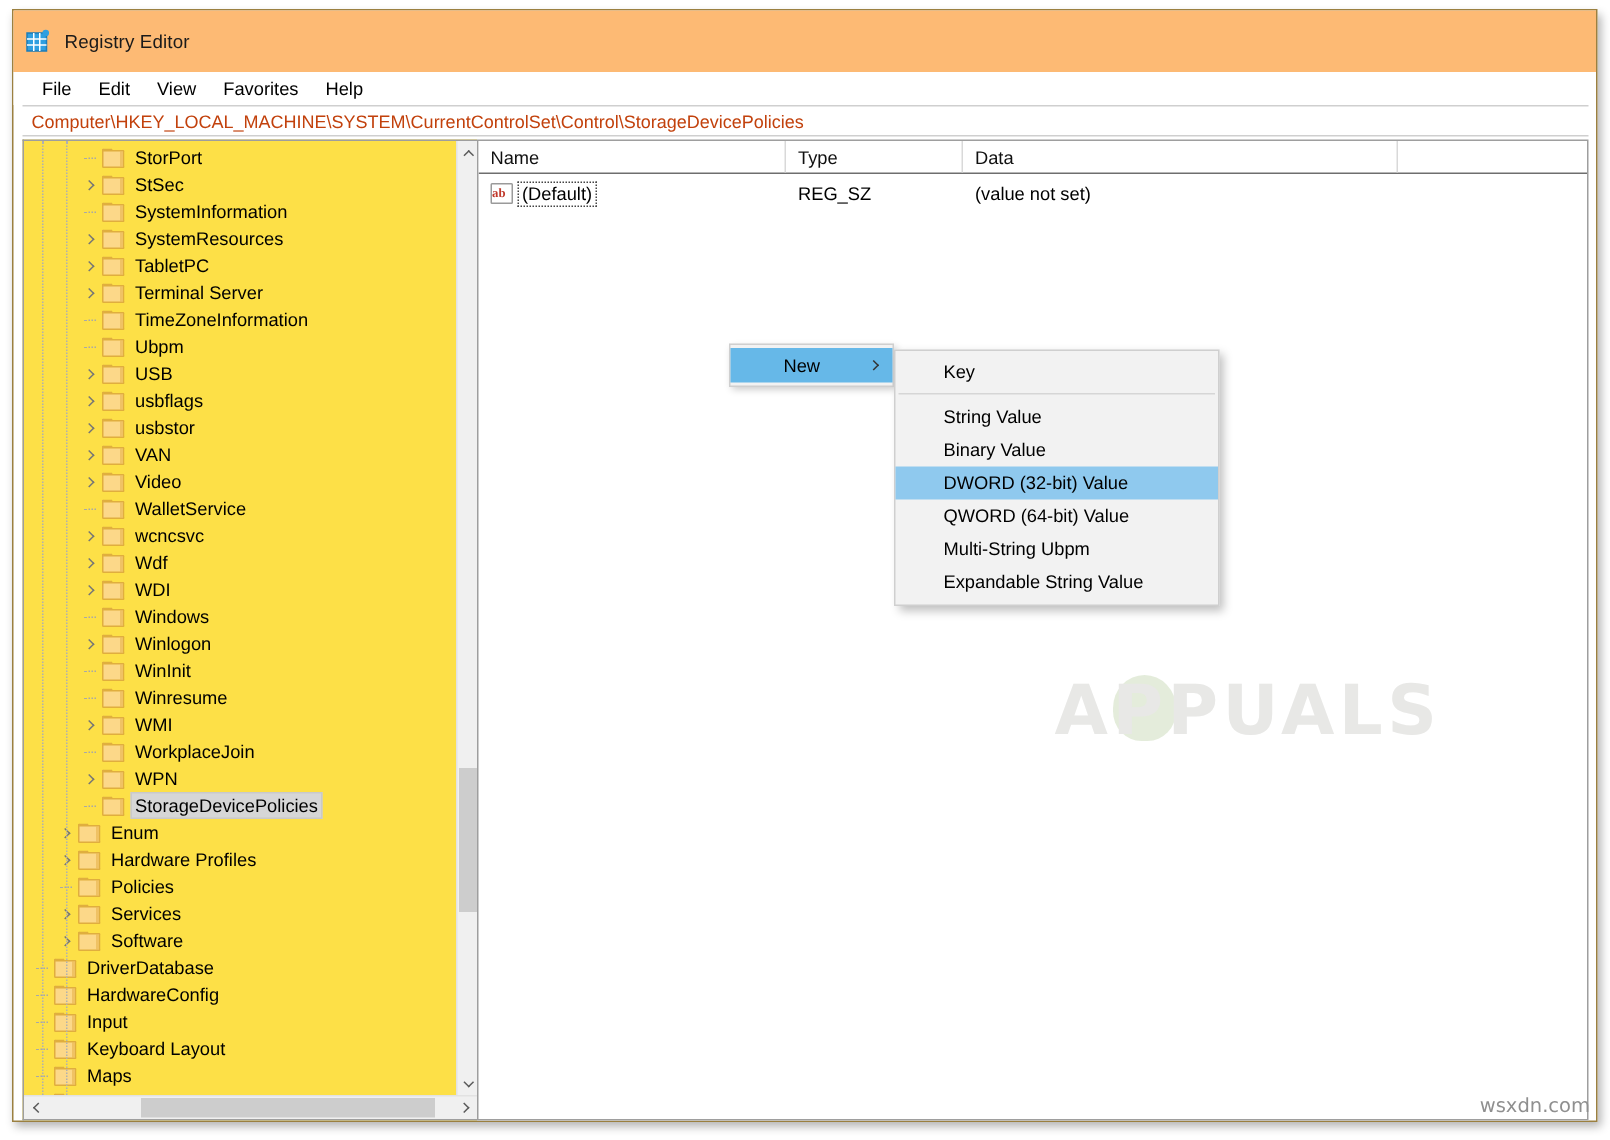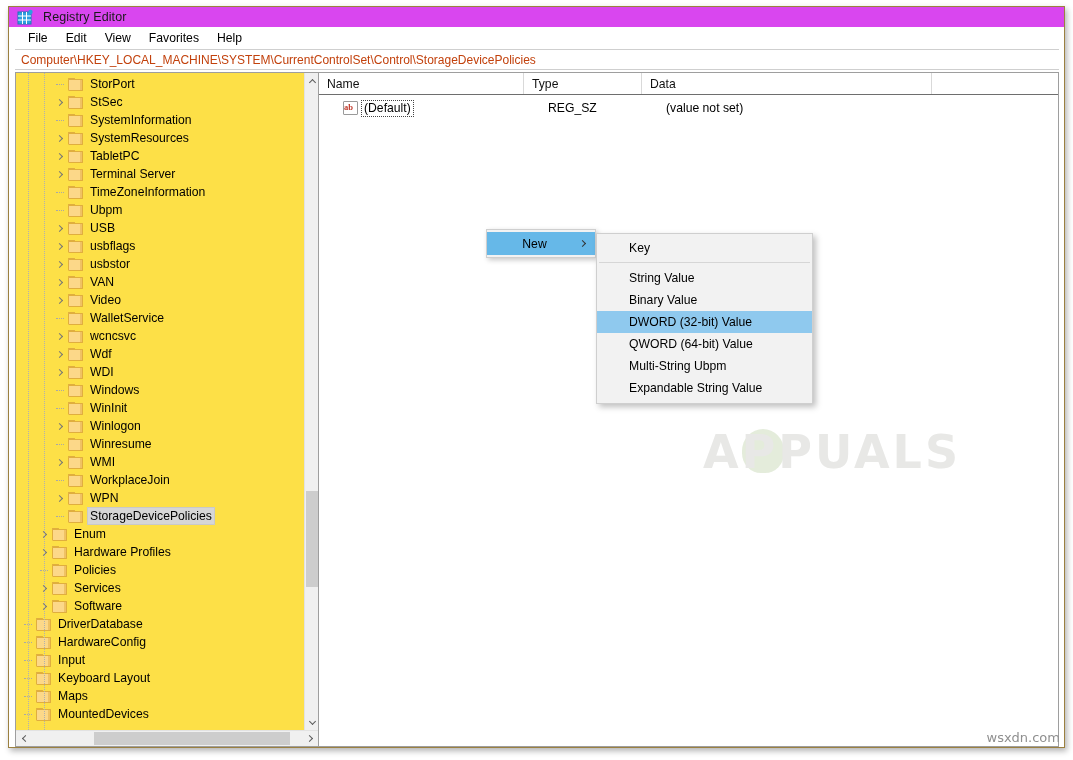--- a/index.html
+++ b/index.html
@@ -16,22 +16,22 @@
     left: 8px; top: 6px;
     width: 1057px; height: 742px;
     background: #ffffff;
     border: 1px solid #9b8040;
     box-shadow: 2px 3px 6px rgba(0,0,0,0.30);
     display: flex; flex-direction: column;
   }
 
   
   .titlebar {
-    height: 20px;
-    background: #d946ef;
+    height: 41px;
+    background: #fdba74;
     display: flex; align-items: center;
     padding-left: 8px;
     flex: none;
   }
   .title-icon { width: 17px; height: 17px; position: relative; flex: none; }
   .title-text {
     font-size: 12.5px; color: #1a1a1a;
     margin-left: 9px; letter-spacing: 0.1px;
   }
 
@@ -245,21 +245,21 @@
   .lv-col.last { border-right: 1px solid #d9d9d9; }
   .lv-row {
     height: 20px;
     display: flex; align-items: center;
     font-size: 12.2px; color: #000;
     margin-top: 3px;
     position: relative;
   }
   .lv-cell {
     display: flex; align-items: center;
-    padding-left: 24px;
+    padding-left: 8px;
     flex: none;
     white-space: nowrap;
   }
   .ab-icon {
     width: 15px; height: 14px;
     position: relative;
     flex: none;
     margin-right: 3px;
   }
   .ab-icon .pg {
@@ -599,39 +599,39 @@
               <span class="dashline"></span>
               <span class="folder">
                 <span class="ftab"></span>
                 <span class="fbody"></span>
                 <span class="fside"></span>
               </span>
               <span class="tlabel">Windows</span>
             </div>
             <div class="tnode">
               <span class="ind" style="width: 36px;"></span>
+              <span class="exp">
+                <span class="chev"></span>
+              </span>
+              <span class="folder">
+                <span class="ftab"></span>
+                <span class="fbody"></span>
+                <span class="fside"></span>
+              </span>
+              <span class="tlabel">Winlogon</span>
+            </div>
+            <div class="tnode">
+              <span class="ind" style="width: 36px;"></span>
               <span class="dashline"></span>
               <span class="folder">
                 <span class="ftab"></span>
                 <span class="fbody"></span>
                 <span class="fside"></span>
               </span>
               <span class="tlabel">WinInit</span>
-            </div>
-            <div class="tnode">
-              <span class="ind" style="width: 36px;"></span>
-              <span class="exp">
-                <span class="chev"></span>
-              </span>
-              <span class="folder">
-                <span class="ftab"></span>
-                <span class="fbody"></span>
-                <span class="fside"></span>
-              </span>
-              <span class="tlabel">Winlogon</span>
             </div>
             <div class="tnode">
               <span class="ind" style="width: 36px;"></span>
               <span class="dashline"></span>
               <span class="folder">
                 <span class="ftab"></span>
                 <span class="fbody"></span>
                 <span class="fside"></span>
               </span>
               <span class="tlabel">Winresume</span>

